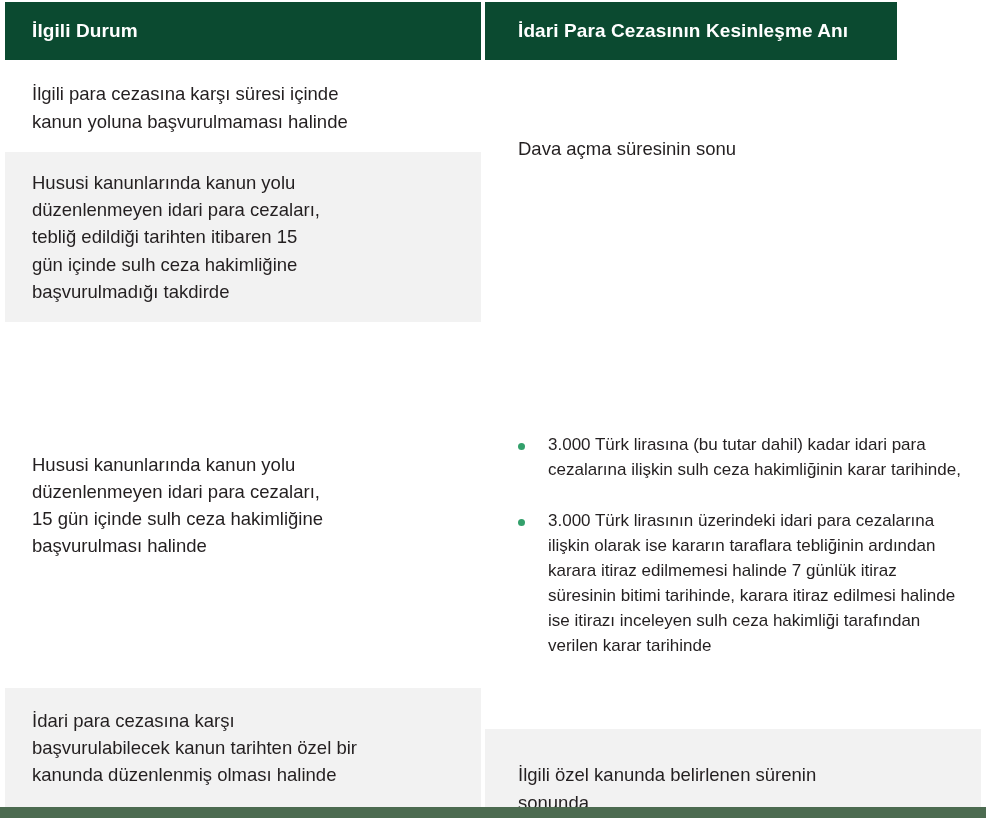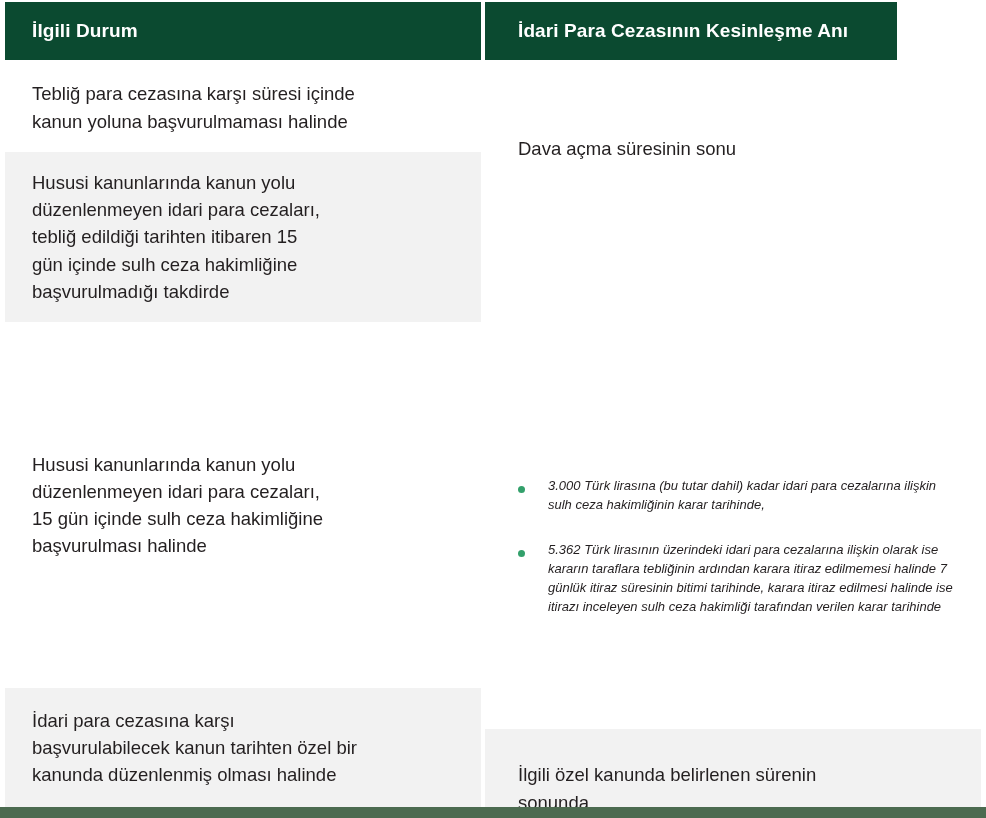--- a/index.html
+++ b/index.html
@@ -96,23 +96,22 @@
   
   .bullet-list {
     margin: 0;
     padding: 0;
     list-style: none;
   }
   .bullet-item {
     position: relative;
     padding-left: 30px;
     color: #231f20;
-    font-size: 13px;
+    font-size: 17px;
     line-height: 1.47;
-    font-style: italic;
   }
   .bullet-item + .bullet-item { margin-top: 26px; }
   .bullet-dot {
     position: absolute;
     left: 0px;
     top: 10px;
     width: 7px;
     height: 7px;
     border-radius: 50%;
     background: #33a06b;
@@ -137,21 +136,21 @@
     <div class="th th-1">
       <span class="th-label">İlgili Durum</span>
     </div>
     <div class="th th-2">
       <span class="th-label">İdari Para Cezasının Kesinleşme Anı</span>
     </div>
   </div>
 
   <div class="row plain" style="top:63px; height:89px;">
     <div class="cell cell-left">
-      <div class="cell-text">Tebliğ para cezasına karşı süresi içinde
+      <div class="cell-text">İlgili para cezasına karşı süresi içinde
 kanun yoluna başvurulmaması halinde</div>
     </div>
     <div class="cell cell-right">
       <div class="cell-text">Dava açma süresinin sonu</div>
     </div>
   </div>
 
   <div class="row shaded" style="top:152px; height:170px;">
     <div class="cell cell-left">
       <div class="cell-text">Hususi kanunlarında kanun yolu
@@ -170,21 +169,21 @@
 başvurulması halinde</div>
     </div>
     <div class="cell cell-right">
       <ul class="bullet-list">
         <li class="bullet-item">
           <span class="bullet-dot"></span>
           <span>3.000 Türk lirasına (bu tutar dahil) kadar idari para cezalarına ilişkin sulh ceza hakimliğinin karar tarihinde,</span>
         </li>
         <li class="bullet-item">
           <span class="bullet-dot"></span>
-          <span>5.362 Türk lirasının üzerindeki idari para cezalarına ilişkin olarak ise kararın taraflara tebliğinin ardından karara itiraz edilmemesi halinde 7 günlük itiraz süresinin bitimi tarihinde, karara itiraz edilmesi halinde ise itirazı inceleyen sulh ceza hakimliği tarafından verilen karar tarihinde</span>
+          <span>3.000 Türk lirasının üzerindeki idari para cezalarına ilişkin olarak ise kararın taraflara tebliğinin ardından karara itiraz edilmemesi halinde 7 günlük itiraz süresinin bitimi tarihinde, karara itiraz edilmesi halinde ise itirazı inceleyen sulh ceza hakimliği tarafından verilen karar tarihinde</span>
         </li>
       </ul>
     </div>
   </div>
 
   <div class="row shaded" style="top:688px; height:119px;">
     <div class="cell cell-left">
       <div class="cell-text">İdari para cezasına karşı
 başvurulabilecek kanun tarihten özel bir
 kanunda düzenlenmiş olması halinde</div>

